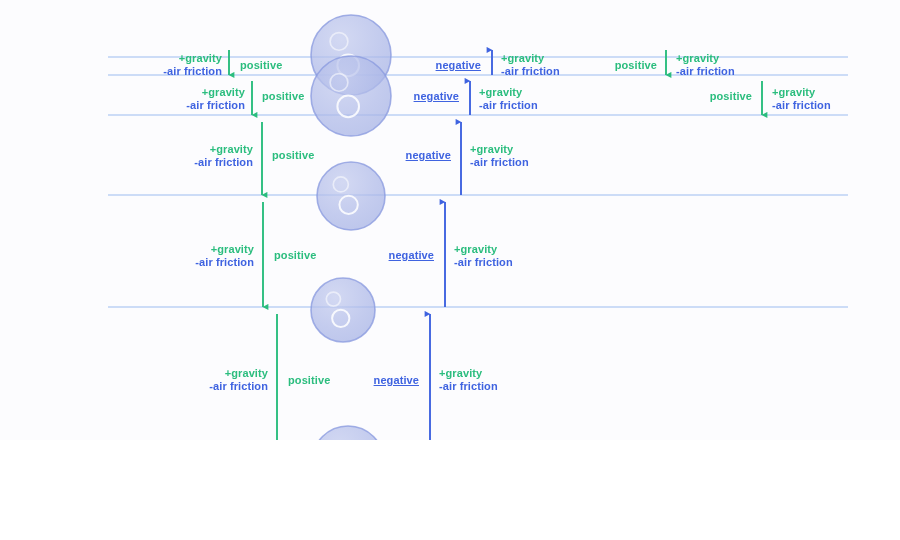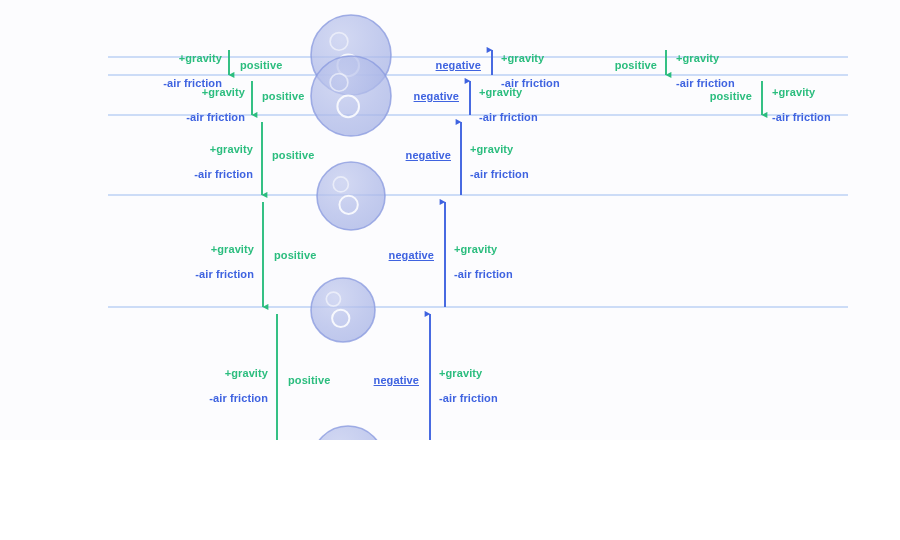--- a/index.html
+++ b/index.html
@@ -29,21 +29,21 @@
   .lbl {
     position: absolute;
     white-space: nowrap;
     line-height: 1.18;
     font-size: 11px;
     font-weight: bold;
     letter-spacing: 0.1px;
   }
   .lbl.right  { transform: translateX(-100%); }
   .grav   { color: #2bbd7e; display: block; }
-  .air    { color: #3f63e0; display: block; margin-top: 12px; }
+  .air    { color: #3f63e0; display: block; }
   .signpos { color: #2bbd7e; }
   .signneg { color: #3f63e0; text-decoration: underline; }
   .frictionlabel {
     position: absolute;
     font-size: 11px;
     font-weight: bold;
     color: #3f63e0;
     transform: translateX(-50%);
     white-space: nowrap;
   }

